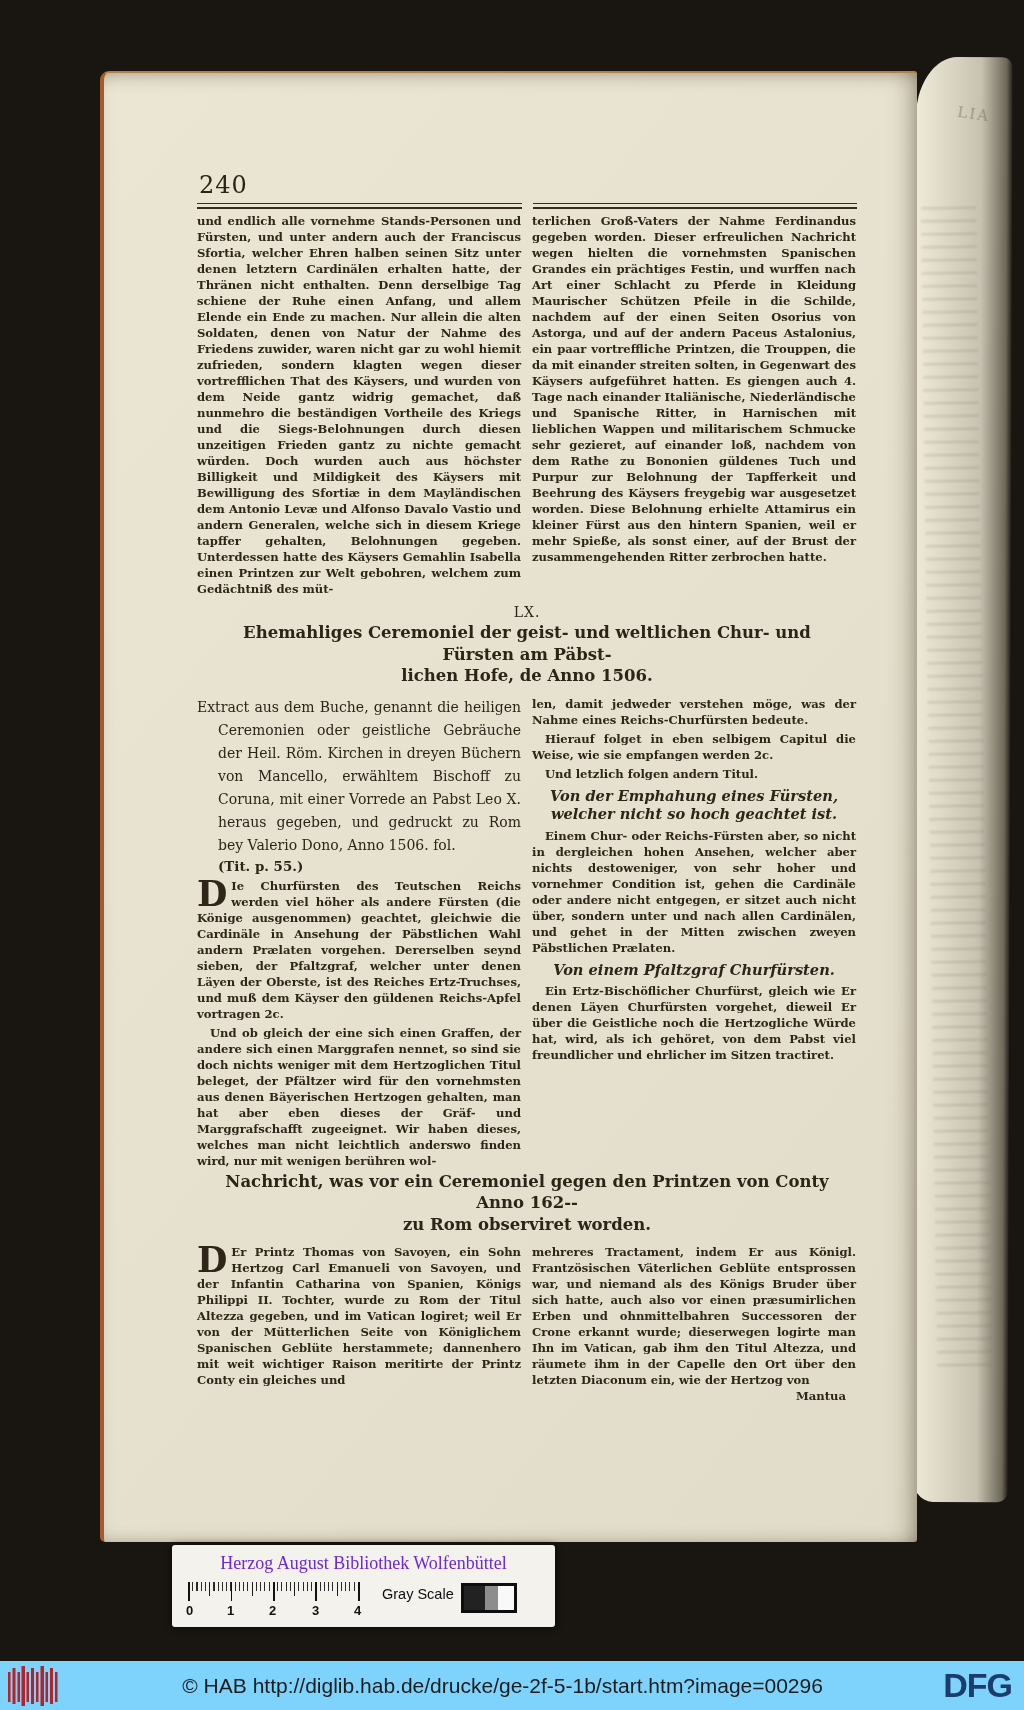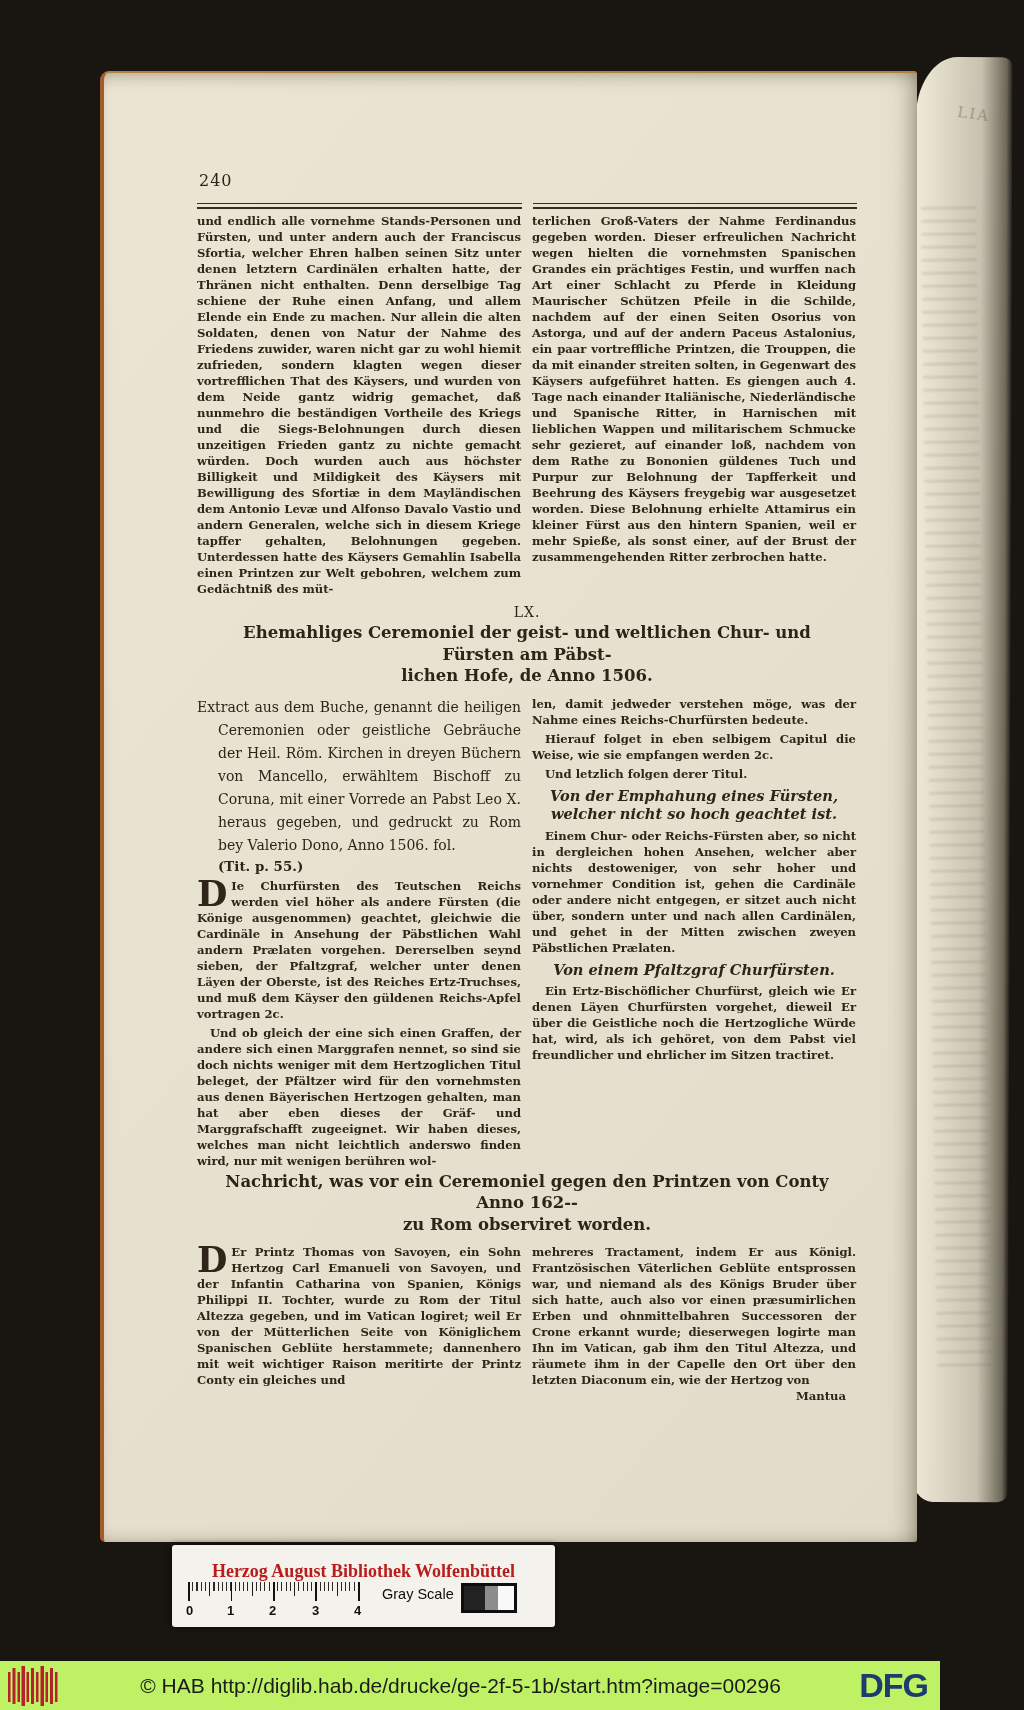--- a/index.html
+++ b/index.html
@@ -33,21 +33,21 @@
   .ghost-title{
     position:absolute;top:48px;right:22px;color:rgba(120,110,88,.55);
     font-size:15px;letter-spacing:2px;filter:blur(.7px);transform:rotate(8deg);
   }
   
   .page-content{
     position:absolute;left:197px;top:71px;width:660px;height:1469px;
     color:#2d2418;
   }
   .running-head{position:absolute;top:97px;left:0;width:100%;height:30px;}
-  .page-number{position:absolute;left:2px;top:3px;font-size:16px;letter-spacing:1px;}
+  .page-number{position:absolute;left:2px;top:3px;font-size:24px;letter-spacing:1px;}
   .head-title{text-align:center;font-size:21px;letter-spacing:3.5px;font-weight:bold;}
   .rules-row{position:absolute;top:132px;left:0;width:100%;display:flex;gap:11px;}
   .column-rule{flex:1;height:3px;border-top:1px solid #372c1d;border-bottom:2px solid #372c1d;}
 
   .text-flow{position:absolute;top:142px;left:0;width:660px;}
   .cols{display:flex;gap:11px;align-items:flex-start;}
   .col{width:324px;flex:0 0 324px;}
   .bt{font-size:11.6px;line-height:16px;text-align:justify;font-weight:bold;color:#2f2619;}
   .ind{text-indent:13px;}
   .mt{margin-top:3px;}
@@ -62,22 +62,22 @@
   .dropcap{float:left;font-size:35px;line-height:29px;padding:1px 4px 0 0;font-weight:bold;}
 
   .subhead{text-align:center;font-weight:bold;font-size:14.6px;line-height:18.5px;margin:5px 4px 4px;font-style:italic;}
   .catchword{text-align:right;padding-right:10px;}
 
   
   .hab-card{
     position:absolute;left:172px;top:1545px;width:383px;height:82px;
     background:#f4f2ec;border-radius:3px;box-shadow:0 0 7px rgba(0,0,0,.65);
   }
-  .hab-title{font-family:"Liberation Serif",serif;font-weight:bold;font-size:18px;
-             text-align:center;margin-top:16px;color:#b91c1c;}
+  .hab-title{font-family:"Liberation Serif",serif;font-weight:normal;font-size:18px;
+             text-align:center;margin-top:8px;color:#6d28d9;}
   .ruler-row{position:absolute;left:16px;top:37px;display:flex;align-items:flex-start;}
   .ruler{position:relative;width:182px;height:40px;}
   .tick-layer{position:absolute;top:0;left:0;}
   .ticks-mm{width:171px;height:9px;
     background:repeating-linear-gradient(to right,#2a2a2a 0 1px,transparent 1px 4.25px);}
   .ticks-half{width:172px;height:14px;
     background:repeating-linear-gradient(to right,#1b1b1b 0 1px,transparent 1px 21.25px);}
   .ticks-cm{width:173px;height:19px;
     background:repeating-linear-gradient(to right,#111 0 1.6px,transparent 1.6px 42.5px);}
   .ruler-nums{position:absolute;top:21px;left:0;width:182px;height:16px;
@@ -90,22 +90,22 @@
   .ruler-nums span:nth-child(5){left:166px;}
   .gs-label{font-family:"Liberation Sans",sans-serif;font-size:14.5px;color:#0e0e0e;
             margin:4px 7px 0 12px;white-space:nowrap;}
   .gs-patch{margin-top:1px;width:50px;height:24px;border:3px solid #0e0e0e;display:flex;background:#fff;}
   .gs-b{width:42%;background:#222;}
   .gs-g{width:27%;background:#8d8d8d;}
   .gs-w{width:31%;background:#f9f9f9;}
 
   
   .url-bar{
-    position:absolute;left:0;top:1661px;width:940px;height:49px;
-    background:#bef264;display:flex;align-items:center;
+    position:absolute;left:0;top:1661px;width:1024px;height:49px;
+    background:#7dd3fc;display:flex;align-items:center;
   }
   .hab-logo{margin-left:8px;flex:0 0 auto;}
   .url-text{flex:1;text-align:center;font-family:"Liberation Sans",sans-serif;
             font-size:21px;color:#1c1c1c;}
   .dfg{margin-right:12px;flex:0 0 auto;font-family:"Liberation Sans",sans-serif;
        font-weight:bold;font-size:34px;color:#1d3c6e;letter-spacing:-1px;}
 </style>
 </head>
 <body>
 
@@ -143,21 +143,21 @@
         <div class="extract">Extract aus dem Buche, genannt die heiligen Ceremonien oder geistliche Gebräuche der Heil. Röm. Kirchen in dreyen Büchern von Mancello, erwähltem Bischoff zu Coruna, mit einer Vorrede an Pabst Leo X. heraus gegeben, und gedruckt zu Rom bey Valerio Dono, Anno 1506. fol.</div>
         <div class="extract-cite">(Tit. p. 55.)</div>
         <div class="bt mt">
           <span class="dropcap">D</span><span>Ie Churfürsten des Teutschen Reichs werden viel höher als andere Fürsten (die Könige ausgenommen) geachtet, gleichwie die Cardinäle in Ansehung der Päbstlichen Wahl andern Prælaten vorgehen. Dererselben seynd sieben, der Pfaltzgraf, welcher unter denen Läyen der Oberste, ist des Reiches Ertz-Truchses, und muß dem Käyser den güldenen Reichs-Apfel vortragen 2c.</span>
         </div>
         <div class="bt ind mt">Und ob gleich der eine sich einen Graffen, der andere sich einen Marggrafen nennet, so sind sie doch nichts weniger mit dem Hertzoglichen Titul beleget, der Pfältzer wird für den vornehmsten aus denen Bäyerischen Hertzogen gehalten, man hat aber eben dieses der Gräf- und Marggrafschafft zugeeignet. Wir haben dieses, welches man nicht leichtlich anderswo finden wird, nur mit wenigen berühren wol-</div>
       </div>
       <div class="col">
         <div class="bt">len, damit jedweder verstehen möge, was der Nahme eines Reichs-Churfürsten bedeute.</div>
         <div class="bt ind mt">Hierauf folget in eben selbigem Capitul die Weise, wie sie empfangen werden 2c.</div>
-        <div class="bt ind mt">Und letzlich folgen derer Titul.</div>
+        <div class="bt ind mt">Und letzlich folgen andern Titul.</div>
         <div class="subhead">Von der Emphahung eines Fürsten, welcher nicht so hoch geachtet ist.</div>
         <div class="bt ind">Einem Chur- oder Reichs-Fürsten aber, so nicht in dergleichen hohen Ansehen, welcher aber nichts destoweniger, von sehr hoher und vornehmer Condition ist, gehen die Cardinäle oder andere nicht entgegen, er sitzet auch nicht über, sondern unter und nach allen Cardinälen, und gehet in der Mitten zwischen zweyen Päbstlichen Prælaten.</div>
         <div class="subhead">Von einem Pfaltzgraf Churfürsten.</div>
         <div class="bt ind">Ein Ertz-Bischöflicher Churfürst, gleich wie Er denen Läyen Churfürsten vorgehet, dieweil Er über die Geistliche noch die Hertzogliche Würde hat, wird, als ich gehöret, von dem Pabst viel freundlicher und ehrlicher im Sitzen tractiret.</div>
       </div>
     </div>
 
     <div class="sec-title">
       <div>Nachricht, was vor ein Ceremoniel gegen den Printzen von Conty Anno 162--</div>
       <div>zu Rom observiret worden.</div>

